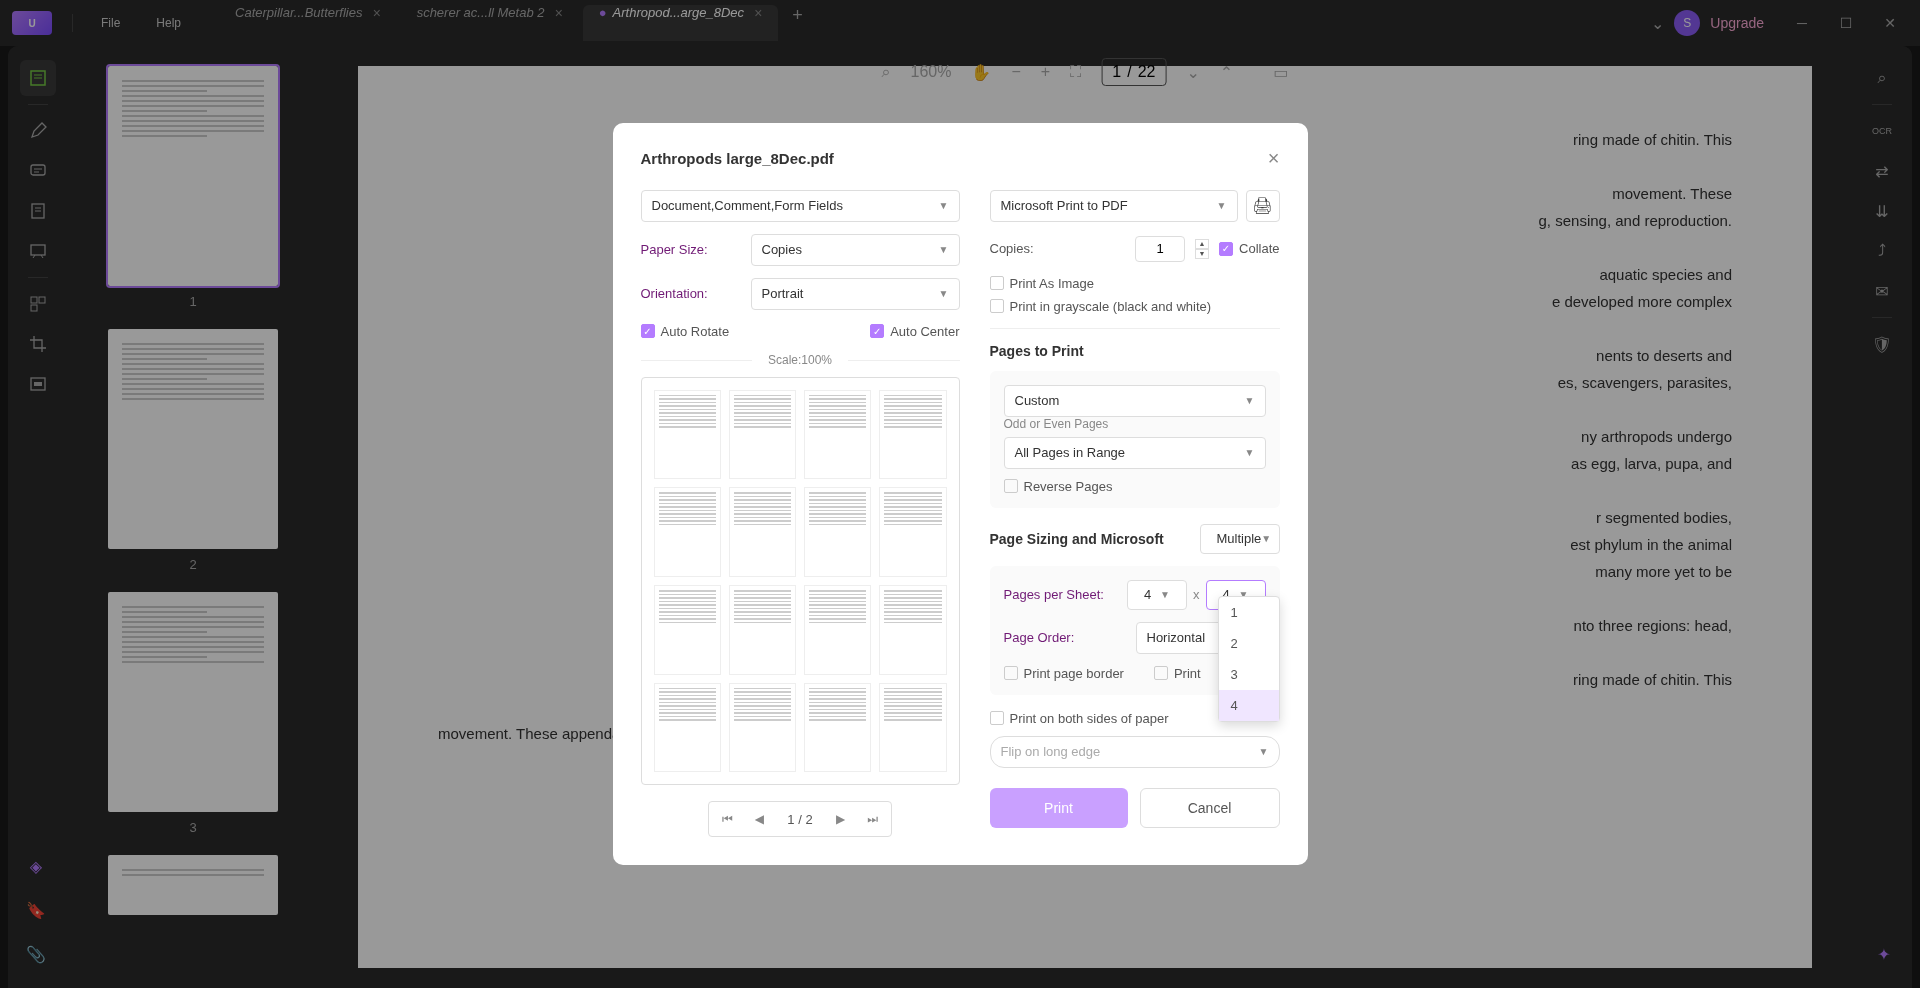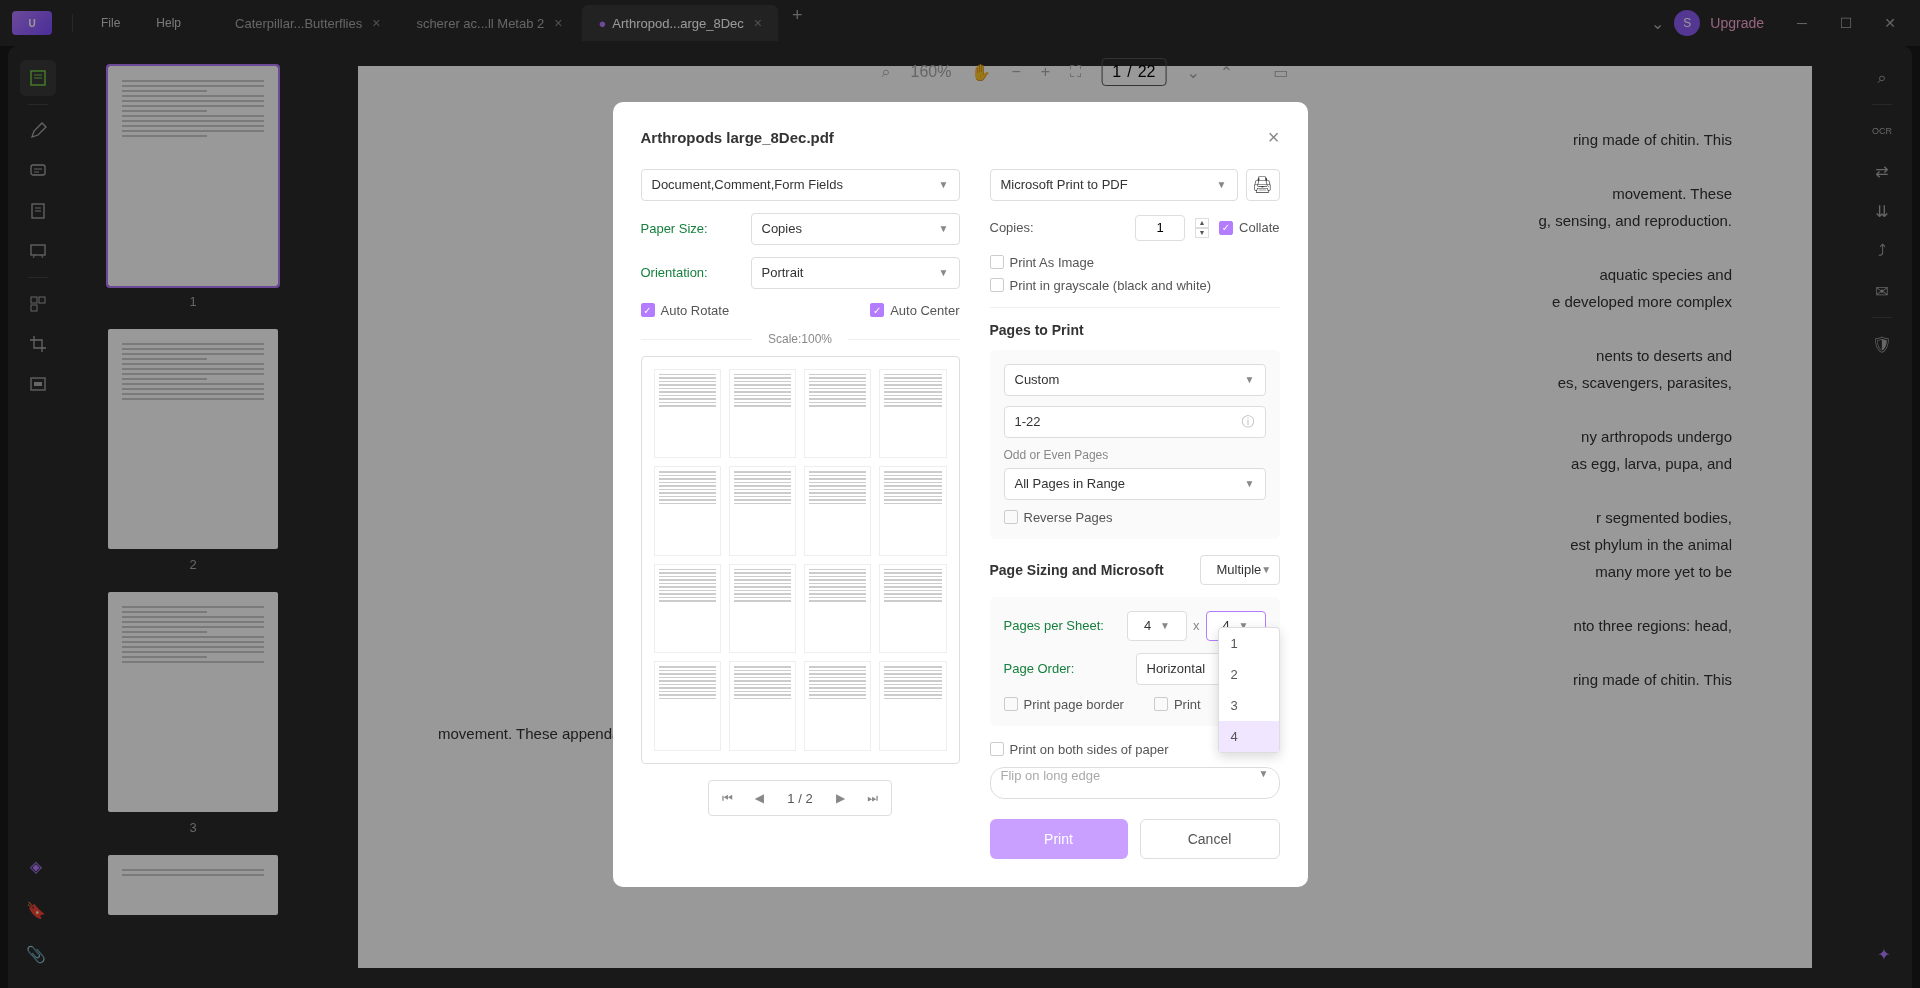--- a/index.html
+++ b/index.html
@@ -1,21 +1,21 @@
 <!DOCTYPE html>
 <html><head>
 <meta charset="utf-8">
 <style>
 * { margin: 0; padding: 0; box-sizing: border-box; font-family: -apple-system, BlinkMacSystemFont, "Segoe UI", sans-serif; }
 body { background: #1a1a1a; width: 1920px; height: 988px; overflow: hidden; position: relative; }
 .titlebar { height: 46px; background: #2b2b2b; display: flex; align-items: center; padding: 0 12px; }
 .logo { width: 40px; height: 24px; background: linear-gradient(135deg, #b47cff, #7c4dff); border-radius: 4px; margin-right: 20px; display: flex; align-items: center; justify-content: center; color: #fff; font-size: 10px; font-weight: bold; }
 .menu-item { color: #ccc; padding: 0 18px; font-size: 12px; cursor: pointer; }
 .tabs { display: flex; margin-left: 20px; flex: 1; }
-.tab { display: flex; align-items: center; padding: 0 16px; height: 36px; color: #aaa; font-size: 13px; border-radius: 6px 6px 0 0; margin-right: 4px; position: relative; }
+.tab { display: flex; align-items: flex-start; padding: 0 16px; height: 36px; color: #aaa; font-size: 13px; border-radius: 6px 6px 0 0; margin-right: 4px; position: relative; font-style: italic; }
 .tab.active { background: #3a3a3a; color: #fff; }
 .tab-close { margin-left: 10px; color: #888; font-size: 14px; }
 .tab-add { color: #aaa; padding: 0 10px; font-size: 18px; }
 .tab-dropdown { color: #aaa; padding: 0 10px; }
 .upgrade-area { display: flex; align-items: center; gap: 10px; }
 .user-avatar { width: 26px; height: 26px; background: #8b5cf6; border-radius: 50%; display: flex; align-items: center; justify-content: center; color: #fff; font-size: 12px; }
 .upgrade-text { color: #f9a8d4; font-size: 14px; }
 .window-controls { display: flex; gap: 8px; margin-left: 20px; }
 .window-btn { width: 36px; height: 28px; color: #aaa; display: flex; align-items: center; justify-content: center; font-size: 14px; }
 .main-area { display: flex; height: calc(100% - 46px); background: #2b2b2b; border-radius: 10px 10px 0 0; margin: 0 8px; overflow: hidden; position: relative; }
@@ -40,21 +40,21 @@
 
 .modal-overlay { position: absolute; inset: 0; background: rgba(0,0,0,0.4); display: flex; align-items: center; justify-content: center; z-index: 100; }
 .modal { width: 695px; background: #fff; border-radius: 10px; padding: 24px 28px 28px; color: #333; }
 .modal-header { display: flex; justify-content: space-between; align-items: center; margin-bottom: 20px; }
 .modal-title { font-size: 15px; font-weight: 600; }
 .modal-close { font-size: 20px; color: #888; cursor: pointer; }
 .modal-body { display: flex; gap: 30px; }
 .modal-left { flex: 1.1; }
 .modal-right { flex: 1; }
 .form-row { display: flex; align-items: center; margin-bottom: 12px; font-size: 13px; }
-.form-label { width: 110px; color: #15803d; }
+.form-label { width: 110px; color: #701a75; }
 .form-select { flex: 1; height: 32px; border: 1px solid #ddd; border-radius: 4px; padding: 0 10px; font-size: 13px; display: flex; align-items: center; justify-content: space-between; background: #fff; }
 .form-select.full { width: 100%; gap: 16px; }
 .dropdown-arrow { color: #888; font-size: 10px; }
 .checkbox-row { display: flex; align-items: center; gap: 6px; font-size: 13px; color: #555; }
 .checkbox { width: 14px; height: 14px; border: 1px solid #ccc; border-radius: 2px; display: inline-flex; align-items: center; justify-content: center; }
 .checkbox.checked { background: #b47cff; border-color: #b47cff; }
 .checkbox.checked::after { content: "✓"; color: #fff; font-size: 10px; }
 .auto-row { display: flex; justify-content: space-between; margin: 14px 0; }
 .scale-text { text-align: center; color: #888; font-size: 12px; margin: 10px 0; position: relative; }
 .scale-text::before, .scale-text::after { content: ""; position: absolute; top: 50%; width: 35%; height: 1px; background: #eee; }
@@ -82,21 +82,21 @@
 .small-select { width: 60px; height: 30px; border: 1px solid #ddd; border-radius: 4px; padding: 0 16px; font-size: 13px; display: flex; align-items: center; justify-content: space-between; background: #fff; }
 .small-select.active { border-color: #b47cff; }
 .x-sep { margin: 0 6px; color: #888; }
 .dropdown-menu { position: absolute; background: #fff; border: 1px solid #ddd; border-radius: 4px; box-shadow: 0 4px 12px rgba(0,0,0,0.15); width: 62px; z-index: 200; }
 .dropdown-item { padding: 8px 12px; font-size: 13px; color: #555; cursor: pointer; }
 .dropdown-item.selected { background: #f0e6ff; }
 .modal-footer { display: flex; gap: 12px; margin-top: 20px; }
 .btn { flex: 1; height: 40px; border-radius: 6px; font-size: 14px; border: none; cursor: pointer; }
 .btn-primary { background: #c9a0ff; color: #fff; }
 .btn-secondary { background: #fff; border: 1px solid #ddd; color: #555; }
-.flip-select { width: 100%; height: 32px; border: 1px solid #ddd; border-radius: 14px; padding: 0 10px; font-size: 13px; color: #aaa; display: flex; justify-content: space-between; margin-top: 10px; background: #fff; }
+.flip-select { width: 100%; height: 32px; border: 1px solid #ddd; border-radius: 14px; padding: 0 10px; font-size: 13px; color: #aaa; display: flex; align-items: center; justify-content: space-between; margin-top: 10px; background: #fff; }
 </style>
 </head>
 <body>
 
 <div class="titlebar">
   <div class="logo">U</div>
   <div style="width:1px;height:18px;background:#444;margin-right:10px;"></div>
   <div class="menu-item">File</div>
   <div class="menu-item">Help</div>
   <div class="tabs">
@@ -573,24 +573,20 @@
             <span>Print in grayscale (black and white)</span>
           </div>
         <div class="divider"></div>
 
         <div class="section-title">Pages to Print</div>
         <div class="section-box">
           <div class="form-select full">
             <span>Custom</span>
             <span class="dropdown-arrow">▼</span>
           </div>
-          <div class="range-input">
-            <span>1-22</span>
-            <span style="color:#bbb;">ⓘ</span>
-          </div>
           <div class="sub-label">Odd or Even Pages</div>
           <div class="form-select full">
             <span>All Pages in Range</span>
             <span class="dropdown-arrow">▼</span>
           </div>
           <div class="checkbox-row" style="margin-top:10px;">
               <span class="checkbox"></span>
               <span>Reverse Pages</span>
             </div>
         </div>

